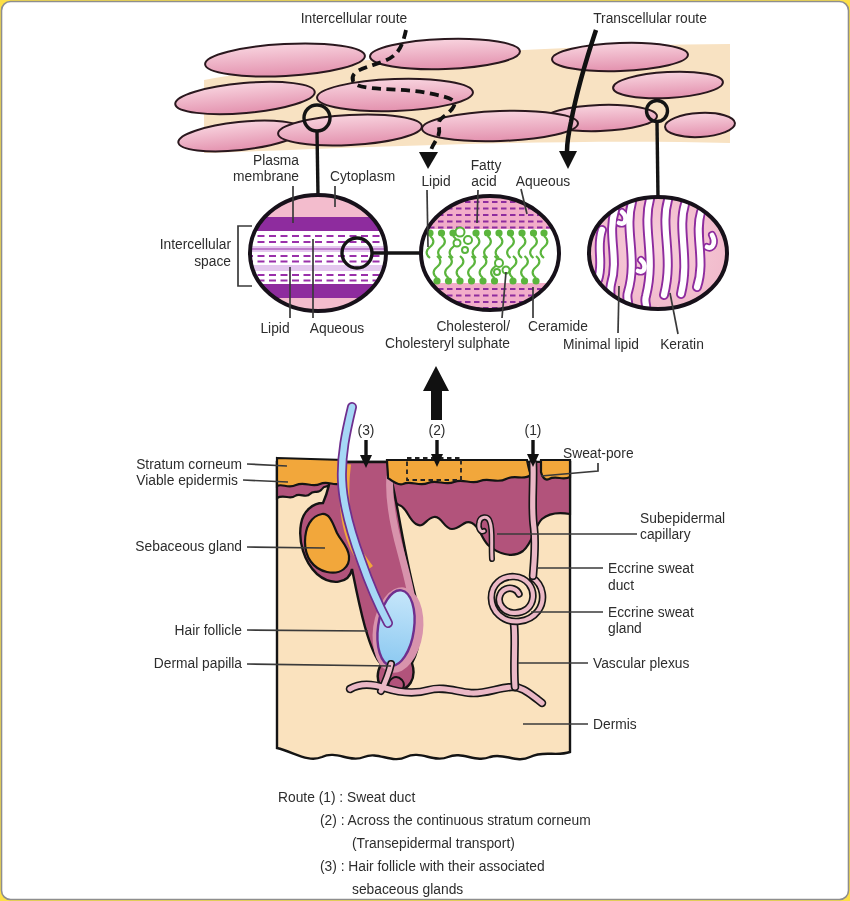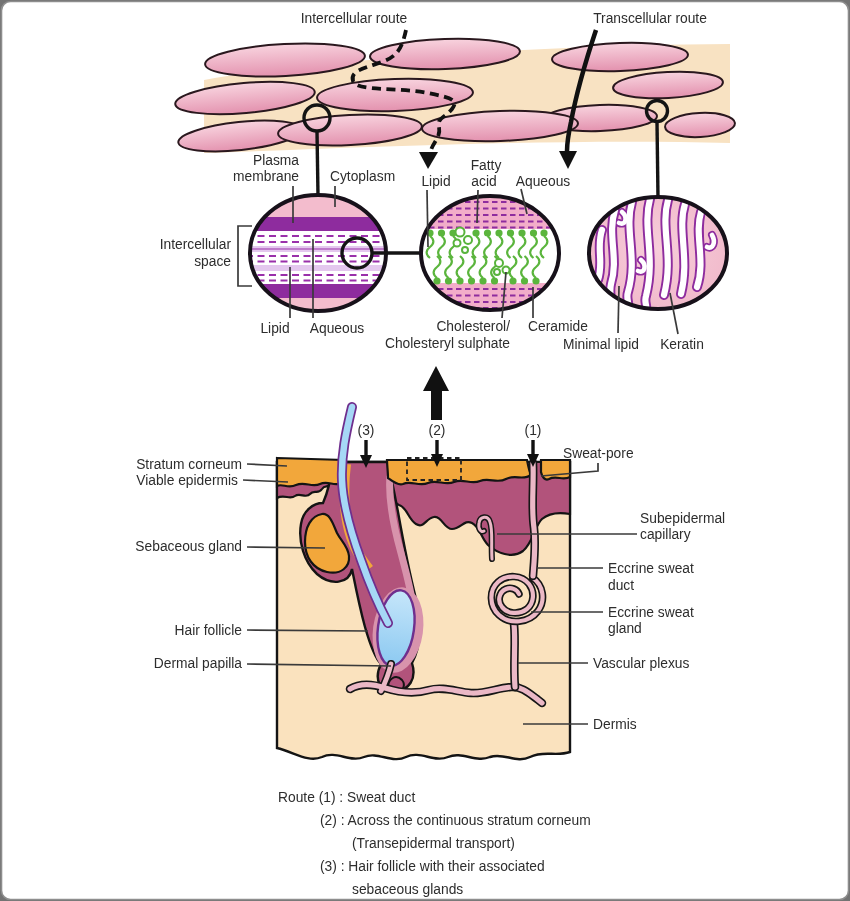--- a/index.html
+++ b/index.html
@@ -1,16 +1,16 @@
 <!DOCTYPE html>
 <html><head>
 <meta charset="utf-8">
 <style>
   html,body{margin:0;padding:0;background:#fff;}
-  .page{width:850px;height:901px;position:relative;background:#737373;overflow:hidden;}
+  .page{width:850px;height:901px;position:relative;background:#fde047;overflow:hidden;}
   svg{display:block;}
   text{font-family:"Liberation Sans","DejaVu Sans",sans-serif;fill:#2D2D2D;font-size:13.8px;}
   .end{text-anchor:end;} .mid{text-anchor:middle;}
   .ld{stroke:#3A3A3A;stroke-width:1.7;fill:none;}
   .conn{stroke:#141414;stroke-width:3.4;fill:none;}
   .mag{stroke:#141414;stroke-width:3.4;fill:none;}
   .cell{fill:url(#cellG);stroke:#2A181E;stroke-width:2;}
   .circOtl{fill:none;stroke:#17111A;stroke-width:4;}
   .dashL{stroke:#9A30AA;stroke-width:2.2;fill:none;stroke-dasharray:7 4.5;}
   .dashM{stroke:#8E2C9E;stroke-width:2;fill:none;stroke-dasharray:5.5 3.5;}

